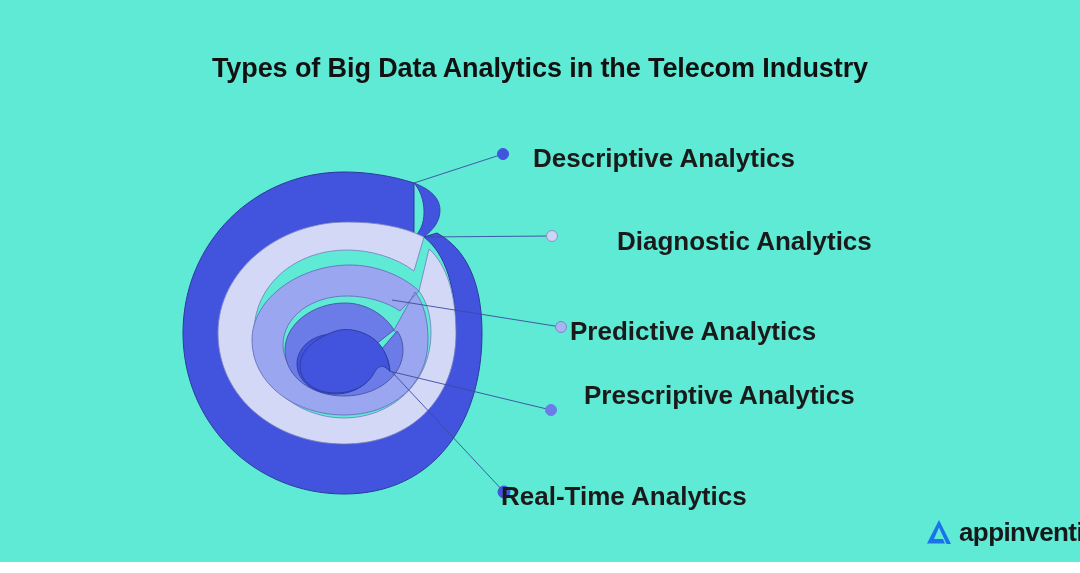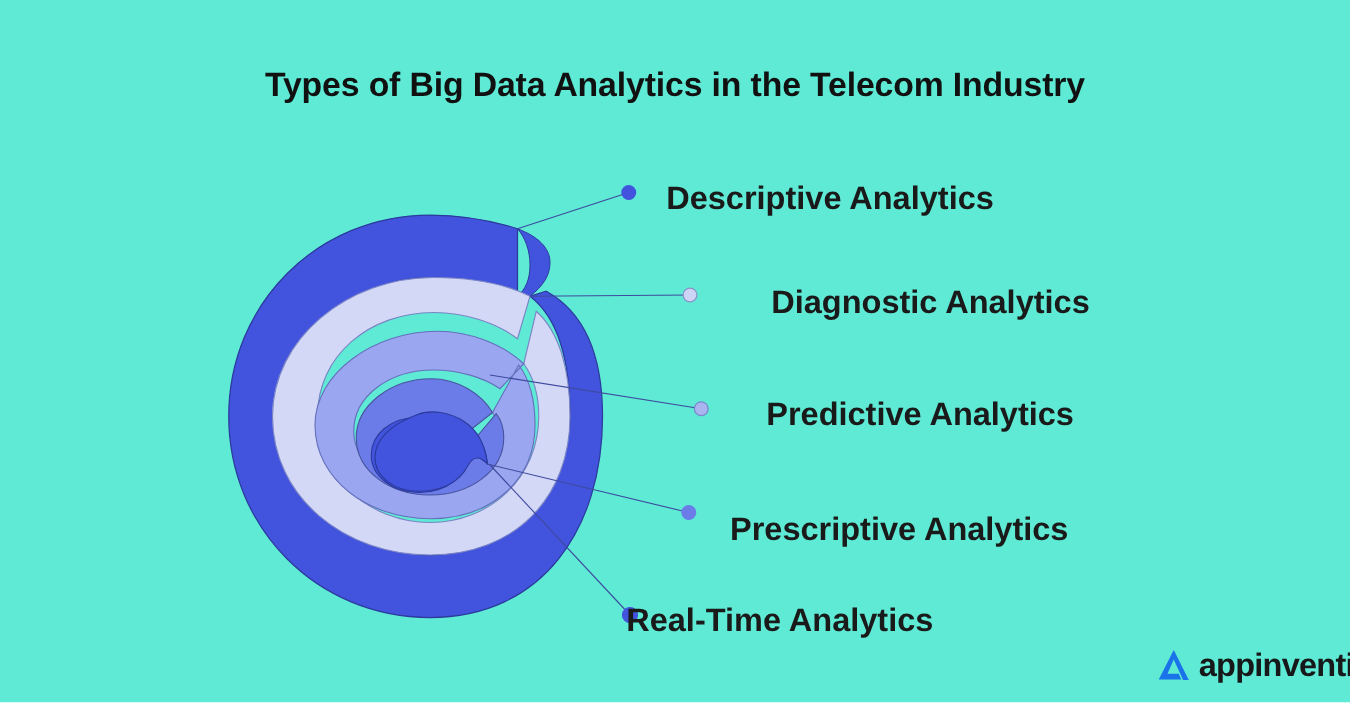--- a/index.html
+++ b/index.html
@@ -153,22 +153,22 @@
       <circle cx="503" cy="154" r="5.5" fill="#4254de" stroke="#4254de" stroke-width="1"></circle>
       <circle cx="552" cy="236" r="5.5" fill="#ced4f5" stroke="#8a93c9" stroke-width="1"></circle>
       <circle cx="561" cy="327" r="5.5" fill="#aab4ef" stroke="#7c87cf" stroke-width="1"></circle>
       <circle cx="551" cy="410" r="5.5" fill="#6b7ce8" stroke="#6b7ce8" stroke-width="1"></circle>
       <circle cx="504" cy="492" r="6" fill="#4254de" stroke="#4254de" stroke-width="1"></circle>
     </g>
   </svg>
 
   <div class="label" style="left:533px; top:143px;">Descriptive Analytics</div>
   <div class="label" style="left:585px; top:226px;margin-left:32px;">Diagnostic Analytics</div>
-  <div class="label" style="left:613px; top:316px;text-align:right;">Predictive Analytics</div>
-  <div class="label" style="left:584px; top:408px;">Prescriptive Analytics</div>
+  <div class="label" style="left:570px; top:316px;text-align:right;">Predictive Analytics</div>
+  <div class="label" style="left:584px; top:380px;">Prescriptive Analytics</div>
   <div class="label" style="left:501px; top:481px;">Real-Time Analytics</div>
 
   <div id="logo">
     <svg width="34" height="34" viewBox="0 0 34 34">
       <path d="M17 5 L29 29 L24.5 29 L17 12.5 L12 24 L21 24 L23 28.5 L5 28.5 Z" fill="#1a73e8"></path>
     </svg>
     <div id="logo-wordmark">appinventiv</div>
   </div>
 
 </div>

